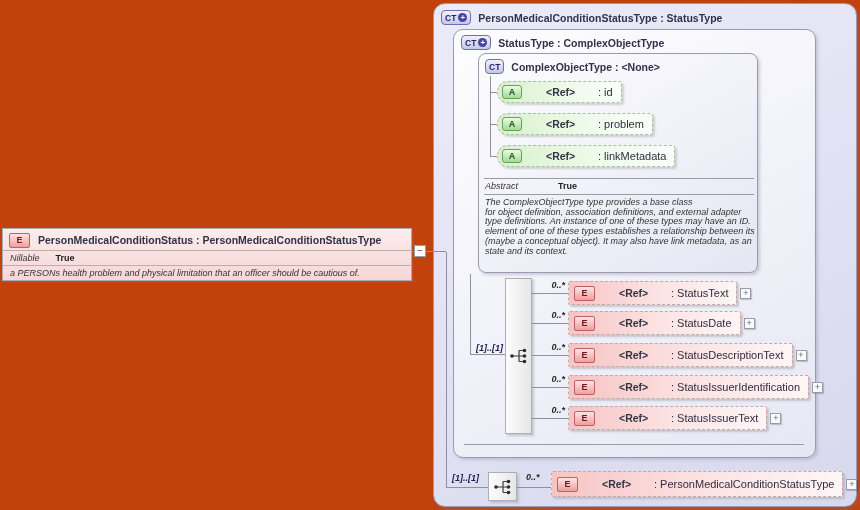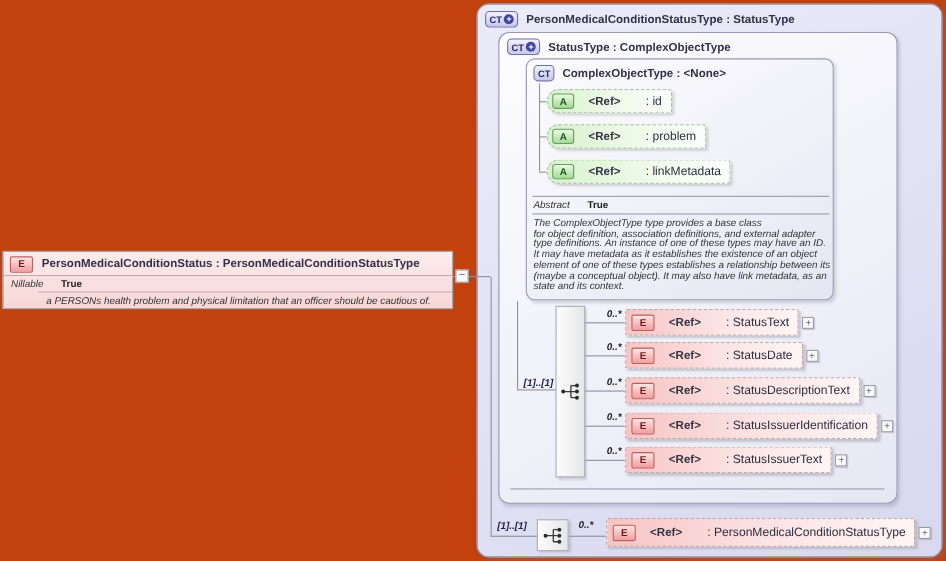--- a/index.html
+++ b/index.html
@@ -45,21 +45,21 @@
   .el-box{display:inline-flex;align-items:center;height:24px;box-sizing:border-box;
           padding:0 8px 0 5px;border:1px dashed #bdabab;border-radius:2px;white-space:nowrap;
           background:linear-gradient(90deg,#f7c4c4 0%,#fce4e4 55%,#fef5f5 100%);
           box-shadow:2px 2px 2px rgba(150,150,160,.45);}
   .attr-box{display:inline-flex;align-items:center;height:22px;box-sizing:border-box;
             padding:0 8px 0 4px;border:1px dashed #a9bfa4;border-radius:11px 3px 3px 11px;
             white-space:nowrap;
             background:linear-gradient(90deg,#d7f2cc 0%,#eefaе9 55%,#fafefa 100%);
             background:linear-gradient(90deg,#d7f2cc 0%,#eefae9 55%,#fafefa 100%);
             box-shadow:2px 2px 2px rgba(150,160,150,.4);}
-  .ref{font-weight:bold;font-size:10.5px;color:#333344;width:52px;margin-left:13px;flex:none;}
+  .ref{font-weight:bold;font-size:10.5px;color:#333344;width:52px;margin-left:24px;flex:none;}
   .iname{font-weight:normal;font-size:11px;color:#2e2e40;}
 
   .plusbox{display:inline-block;width:11px;height:11px;box-sizing:border-box;flex:none;
            border:1px solid #9a9aa8;background:#fafafc;color:#667;
            font-size:9px;line-height:9px;text-align:center;margin-left:3px;
            box-shadow:1px 1px 1px rgba(0,0,0,.18);}
   .minusbox{position:absolute;width:12px;height:12px;box-sizing:border-box;
             border:1px solid #9a9aa8;background:#fdfdfd;color:#556;
             font-size:10px;line-height:10px;text-align:center;}
 
@@ -79,26 +79,26 @@
 
   
   .left-el{position:absolute;left:2px;top:228px;width:410px;height:53px;box-sizing:border-box;
            border:1px solid #a9a9b2;background:linear-gradient(180deg,#fcecec,#f8d6d6);
            box-shadow:1px 1px 2px rgba(150,140,140,.3);}
   .left-title-row{display:flex;align-items:center;gap:8px;padding:3px 6px 2px 6px;height:16px;}
   .left-title{font-weight:bold;font-size:10.5px;color:#31314a;white-space:nowrap;}
   .meta-row{display:flex;align-items:center;border-top:1px solid #bdaeae;padding:1px 7px;height:12px;}
   .meta-label{font-style:italic;font-size:9px;color:#333;}
   .meta-value{font-weight:bold;font-size:9px;color:#222;margin-left:16px;}
-  .desc-row{border-top:1px solid #bdaeae;padding:2px 7px;font-style:italic;font-size:9px;color:#333;margin-left:32px;}
+  .desc-row{border-top:1px solid #bdaeae;padding:2px 7px;font-style:italic;font-size:9px;color:#333;}
 
   .divider{position:absolute;height:1px;background:#9a9aae;}
   .small-desc{position:absolute;font-style:italic;font-size:9px;color:#333;white-space:nowrap;}
   .cot-desc-line{font-style:italic;font-size:9px;color:#333;line-height:9.7px;white-space:nowrap;}
-  .abstract-row{position:absolute;display:flex;}
+  .abstract-row{position:absolute;display:flex;gap:24px;}
 </style>
 </head>
 <body>
 
 <div class="canvas">
 
   <div class="ctr outer-box">
     <div class="hdr" style="left:7px;top:6px;">
       <span class="badge-ct">
           <span>CT</span>
@@ -182,21 +182,20 @@
     <div class="abstract-row" style="left:6px;top:127px;">
       <span class="meta-label">Abstract</span>
       <span class="meta-value">True</span>
     </div>
     <div class="divider" style="left:5px;top:140px;width:270px;"></div>
 
     <div class="abs" style="left:6px;top:144px;">
       <div class="cot-desc-line">The ComplexObjectType type provides a base class</div>
       <div class="cot-desc-line">for object definition, association definitions, and external adapter</div>
       <div class="cot-desc-line">type definitions. An instance of one of these types may have an ID.</div>
-      <div class="cot-desc-line">It may have metadata as it establishes the existence of an object</div>
       <div class="cot-desc-line">element of one of these types establishes a relationship between its</div>
       <div class="cot-desc-line">(maybe a conceptual object). It may also have link metadata, as an</div>
       <div class="cot-desc-line">state and its context.</div>
     </div>
   </div>
 
   <div class="seq-tall">
     <svg width="22" height="22" viewBox="0 0 22 22">
       <path d="M4 11 H11 M11 5.5 V16.5 M11 5.5 H15 M11 11 H15 M11 16.5 H15" stroke="#3a3a3a" stroke-width="1.2" fill="none"></path>
       <circle cx="4" cy="11" r="1.8" fill="#2c2c2c"></circle>

